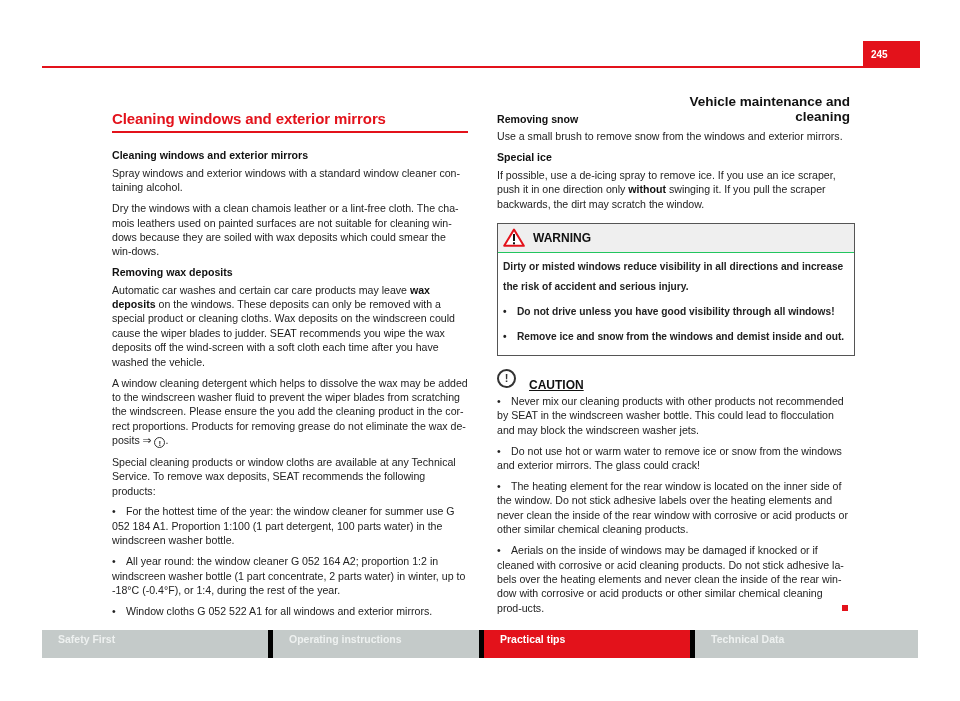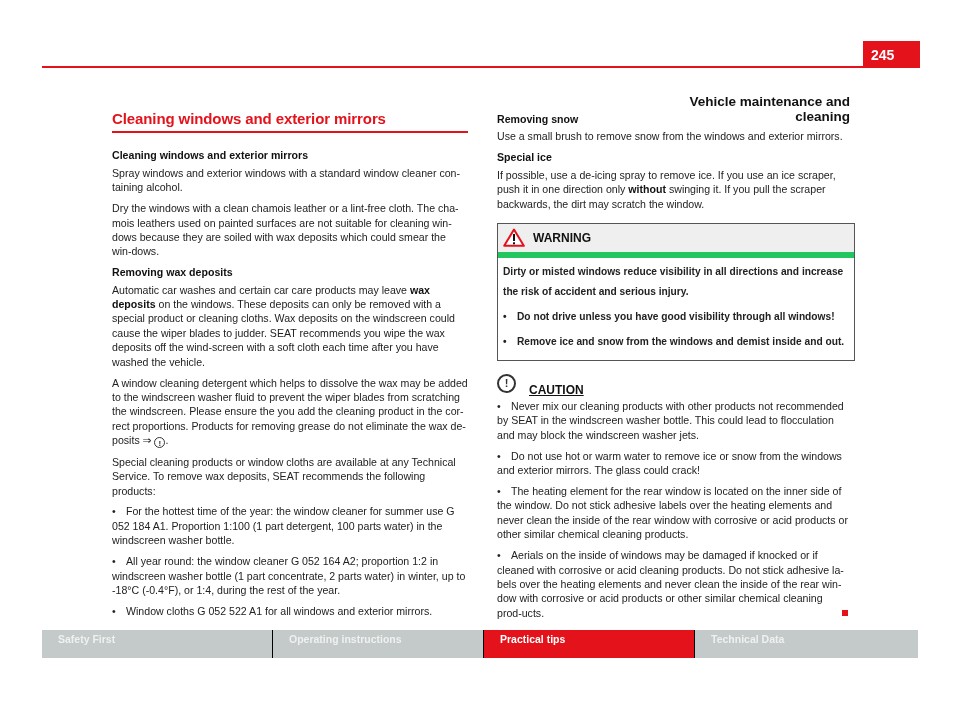--- a/index.html
+++ b/index.html
@@ -11,21 +11,21 @@
   .header-rule {
     position: absolute; left: 42px; top: 66px; width: 878px; height: 2px;
     background: #e3121b;
   }
   .header-title {
     position: absolute; left: 640px; top: 47px; width: 210px; text-align: right;
     font-size: 13.5px; font-weight: bold; color: #111; margin-top: 47px;
   }
   .page-num {
     position: absolute; left: 863px; top: 41px; width: 57px; height: 26px;
-    background: #e3121b; color: #fff; font-size: 14px; font-weight: bold;
+    background: #e3121b; color: #fff; font-size: 10px; font-weight: bold;
     line-height: 28px; text-indent: 8px;
   }
 
   .col { position: absolute; top: 112px; font-size: 10.6px; line-height: 14.4px; color: #222; }
   .col-left { left: 112px; width: 356px; }
   .col-right { left: 497px; width: 353px; }
   .col p { margin: 0 0 6.5px 0; }
   .col h3 { margin: 0 0 3px 0; font-size: 10.6px; font-weight: bold; color: #111; }
   .col b { color: #111; }
 
@@ -39,21 +39,21 @@
   .circle-icon {
     display: inline-block; width: 11px; height: 11px; border: 1.4px solid #333;
     border-radius: 50%; font-size: 8px; line-height: 11px; text-align: center;
     font-weight: bold; vertical-align: -2px; box-sizing: border-box; color: #333;
   }
 
   .warning-box {
     border: 1px solid #555; margin: 12px 0 16px 0; width: 356px;
   }
   .warning-head {
-    background: #efefef; border-bottom: 6px solid #22c55e; height: 28px;
+    background: #efefef; border-bottom: 1px solid #22c55e; height: 28px;
     display: flex; align-items: center; padding-left: 5px;
   }
   .warning-head .label { font-size: 12px; font-weight: bold; margin-left: 8px; color: #111; }
   .warning-body { padding: 4px 5px 3px 5px; font-weight: bold; font-size: 10.2px; line-height: 20px; }
   .warning-body p { margin: 0 0 5px 0; }
   .warning-body .bullet { margin-bottom: 5px; }
 
   .caution-head { display: flex; align-items: center; height: 20px; margin-bottom: 2px; }
   .caution-icon {
     width: 15px; height: 15px; border: 2px solid #333; border-radius: 50%;
@@ -65,21 +65,21 @@
     display: inline-block; width: 6px; height: 6px; background: #e3121b;
     float: right; margin-top: 4px; margin-right: 2px;
   }
 
   .footer-tabs {
     position: absolute; left: 42px; top: 630px; width: 876px; height: 28px; display: flex;
   }
   .footer-tab {
     flex: 0 0 auto; height: 28px; background: #c4cac9; color: #eef1f0;
     font-size: 10.5px; font-weight: bold; line-height: 18px; padding-left: 16px;
-    box-sizing: border-box; border-right: 1px solid #000000;
+    box-sizing: border-box; border-right: 5px solid #000000;
   }
   .footer-tab.active { background: #e3121b; color: #fff; }
 </style>
 </head>
 <body>
 
 <div class="header-rule"></div>
 <div class="header-title">Vehicle maintenance and cleaning</div>
 <div class="page-num">245</div>
 

